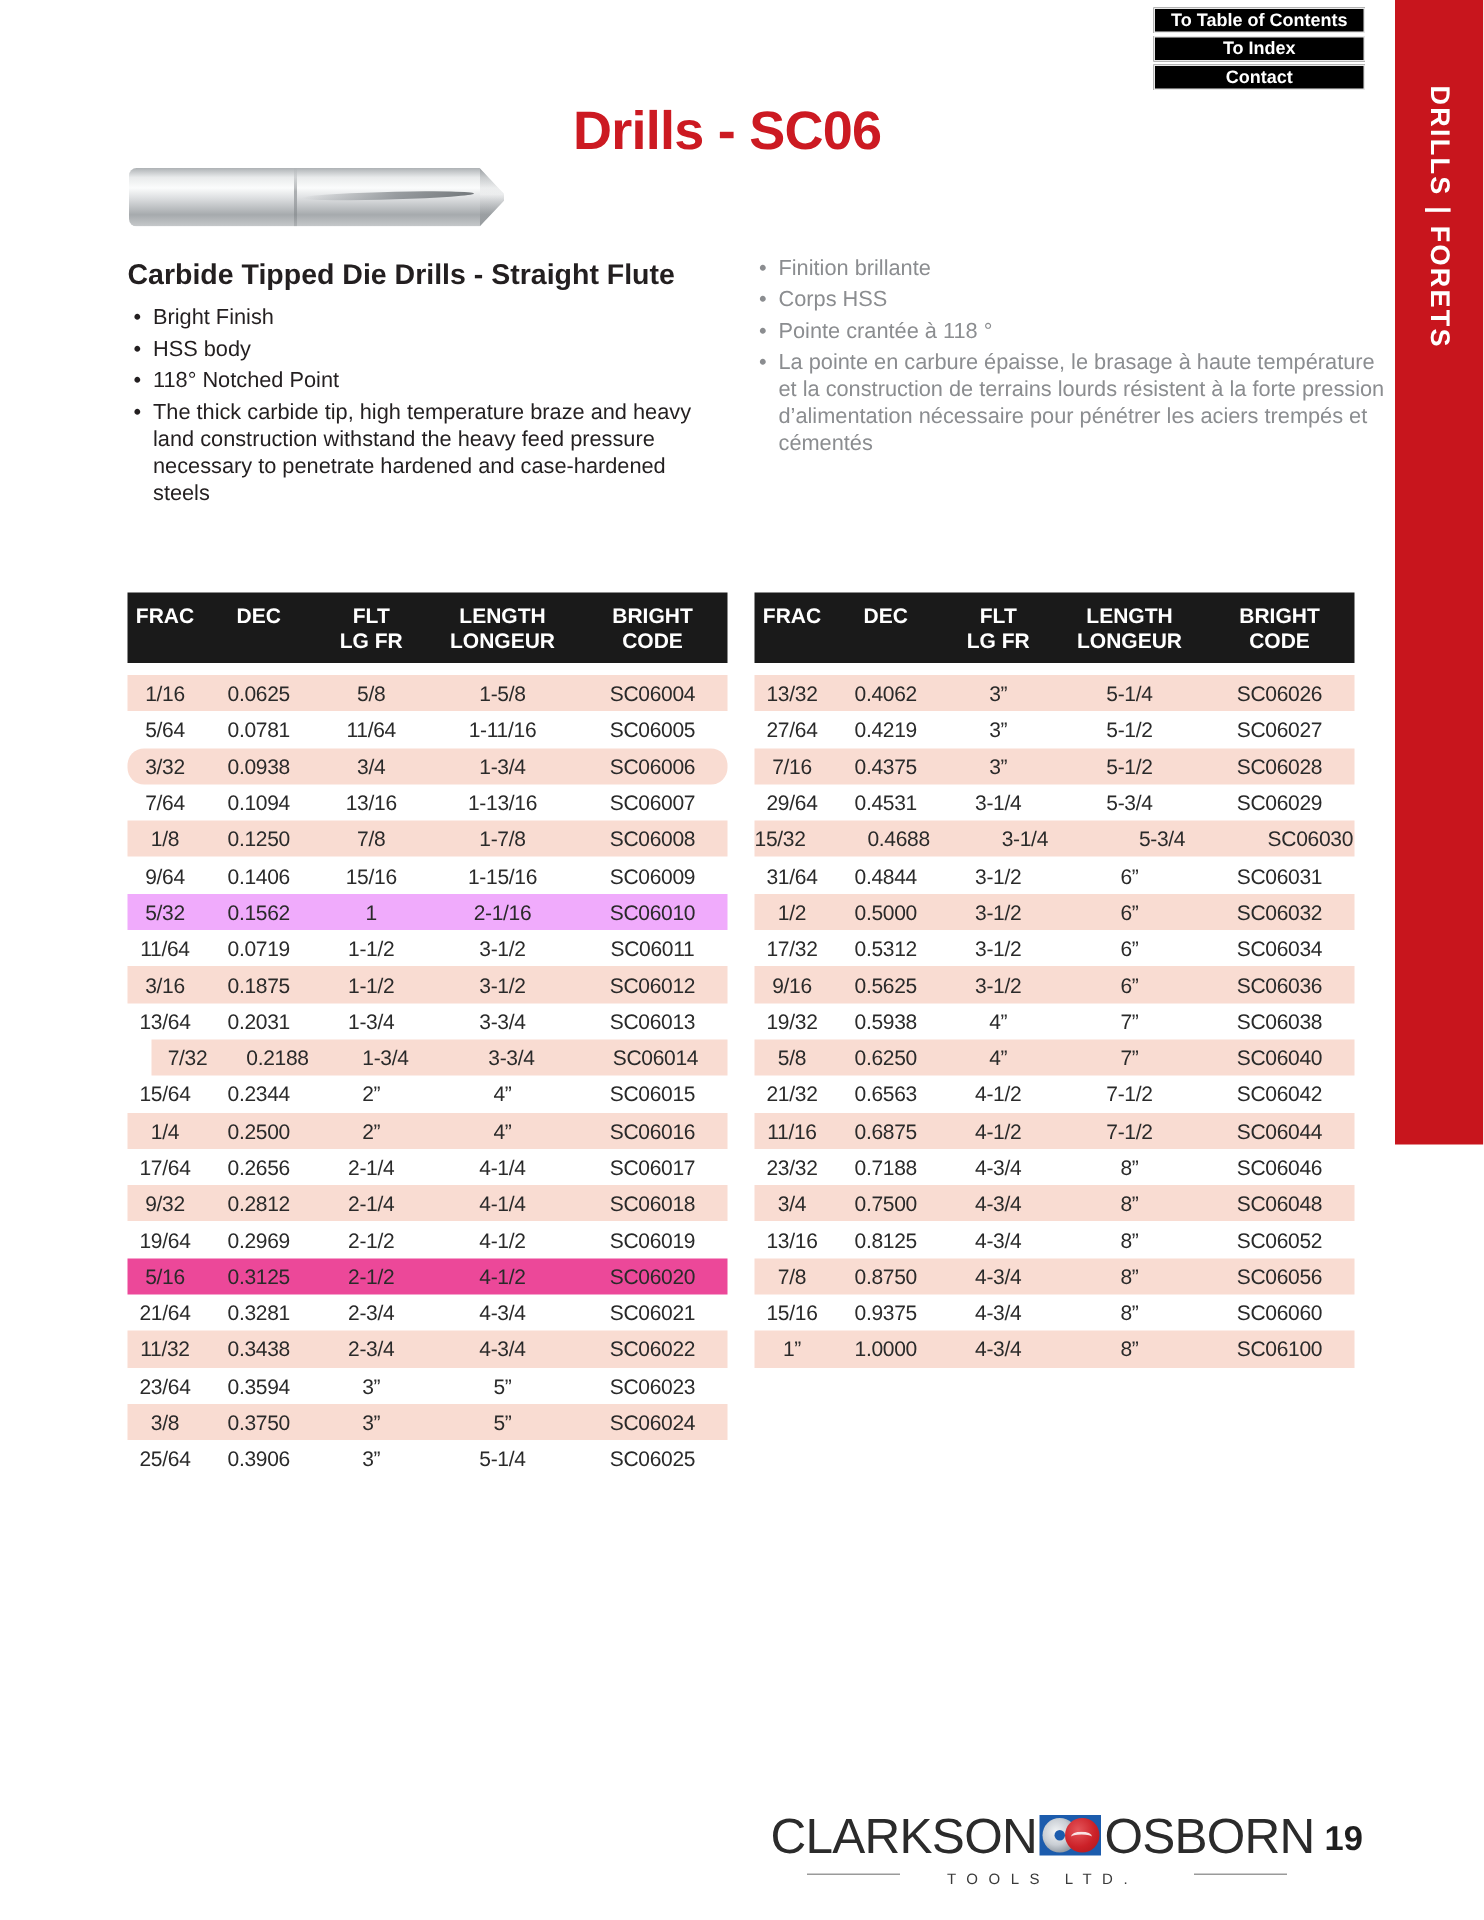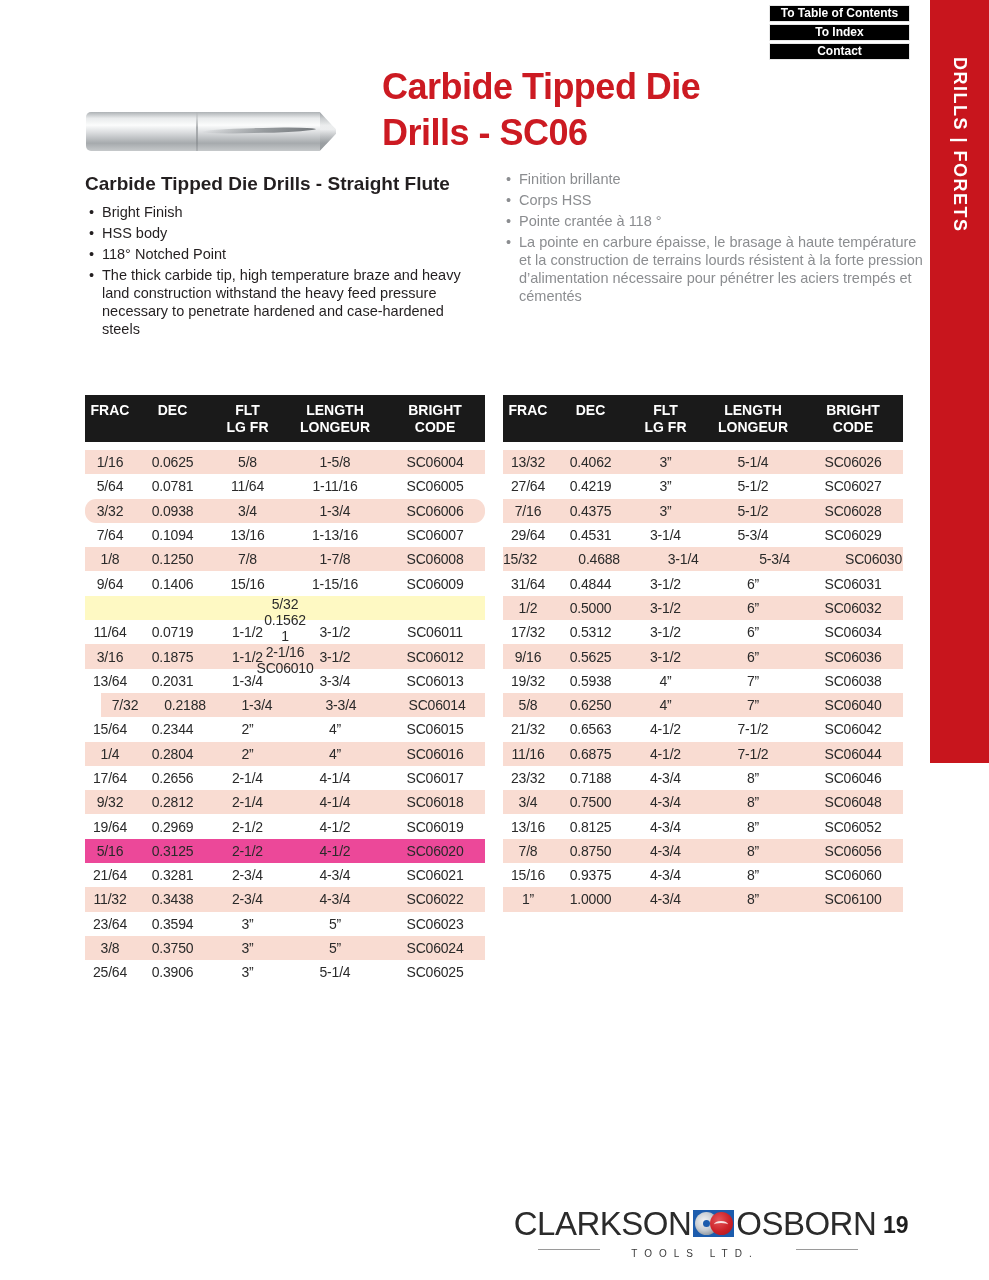--- a/index.html
+++ b/index.html
@@ -104,21 +104,20 @@
     <div class="side-tab-label">DRILLS | FORETS</div>
   </div>
 
   <div class="drill">
     <div class="drill-shank-line"></div>
     <div class="drill-flute"></div>
     <div class="drill-tip-facet"></div>
   </div>
 
   <div class="page-title" style="color: rgb(204, 26, 34);">
-    <div>Carbide Tipped Die</div>
     <div>Drills - SC06</div>
   </div>
 
   <div class="intro-en">
     <div class="intro-heading">Carbide Tipped Die Drills - Straight Flute</div>
     <div>
         <div class="bullet-item">
           <span class="bullet-dot">•</span>
           <span class="bullet-text">Bright Finish</span>
         </div>
@@ -217,21 +216,21 @@
           <div class="tcell c3">1-7/8</div>
           <div class="tcell c4">SC06008</div>
         </div>
         <div class="trow">
           <div class="tcell c0">9/64</div>
           <div class="tcell c1">0.1406</div>
           <div class="tcell c2">15/16</div>
           <div class="tcell c3">1-15/16</div>
           <div class="tcell c4">SC06009</div>
         </div>
-        <div class="trow pink" style="background: #fef9c3; flex-direction: column;">
+        <div class="trow pink" style="background: #f0abfc;">
           <div class="tcell c0">5/32</div>
           <div class="tcell c1">0.1562</div>
           <div class="tcell c2">1</div>
           <div class="tcell c3">2-1/16</div>
           <div class="tcell c4">SC06010</div>
         </div>
         <div class="trow">
           <div class="tcell c0">11/64</div>
           <div class="tcell c1">0.0719</div>
           <div class="tcell c2">1-1/2</div>
@@ -261,21 +260,21 @@
         </div>
         <div class="trow">
           <div class="tcell c0">15/64</div>
           <div class="tcell c1">0.2344</div>
           <div class="tcell c2">2”</div>
           <div class="tcell c3">4”</div>
           <div class="tcell c4">SC06015</div>
         </div>
         <div class="trow pink" style="background: rgb(249, 220, 210);">
           <div class="tcell c0">1/4</div>
-          <div class="tcell c1">0.2804</div>
+          <div class="tcell c1">0.2500</div>
           <div class="tcell c2">2”</div>
           <div class="tcell c3">4”</div>
           <div class="tcell c4">SC06016</div>
         </div>
         <div class="trow">
           <div class="tcell c0">17/64</div>
           <div class="tcell c1">0.2656</div>
           <div class="tcell c2">2-1/4</div>
           <div class="tcell c3">4-1/4</div>
           <div class="tcell c4">SC06017</div>

